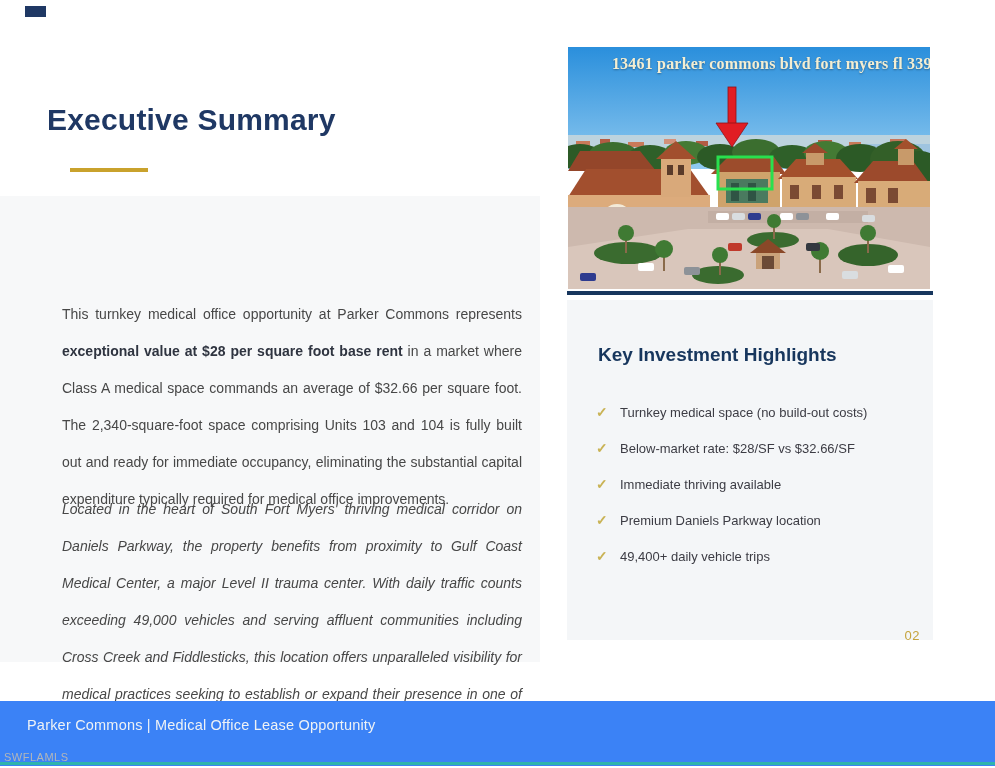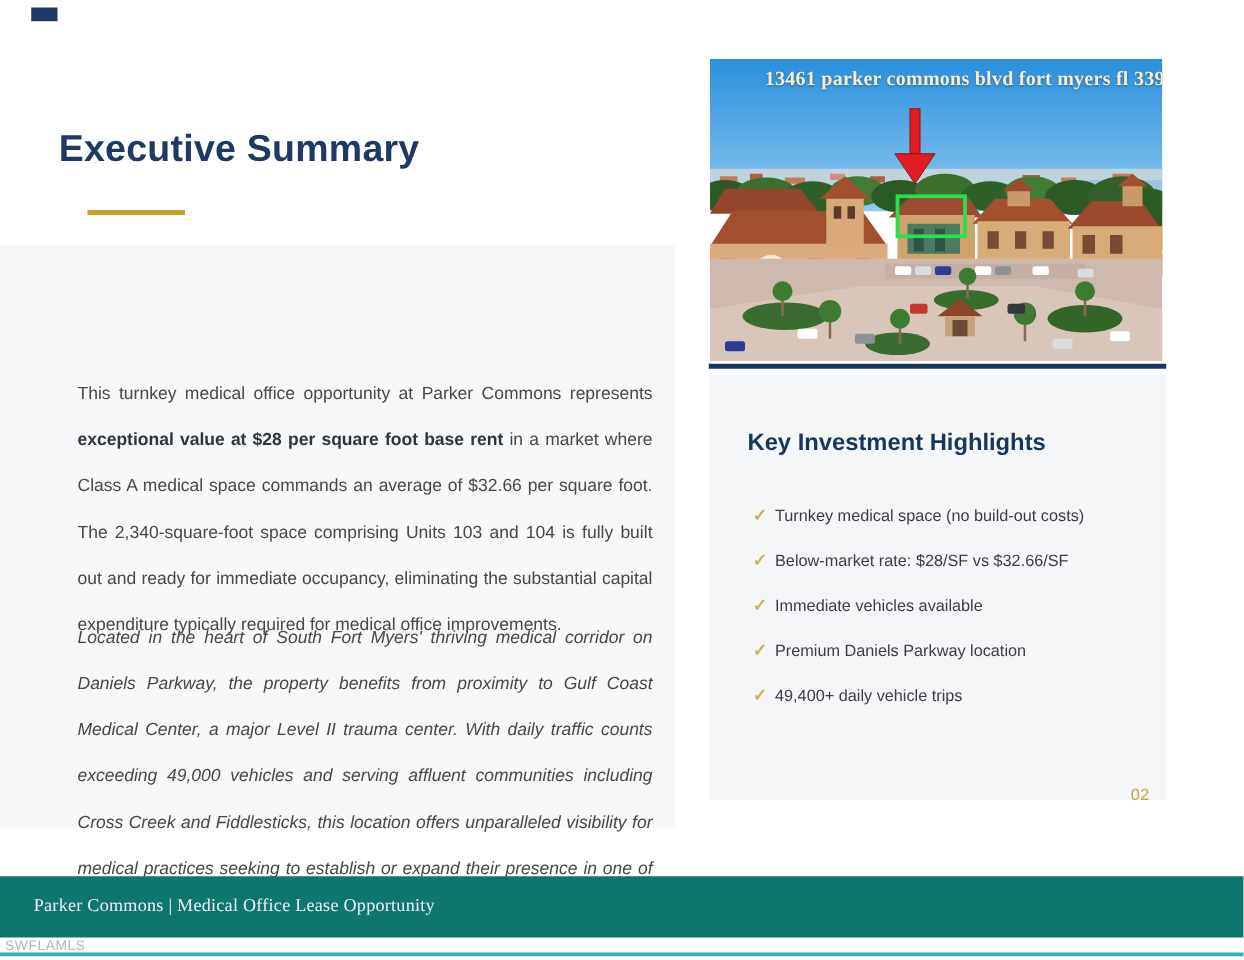--- a/index.html
+++ b/index.html
@@ -31,35 +31,35 @@
   
   .photo{position:absolute;left:568px;top:47px;width:362px;height:242px;overflow:hidden;}
   .photo svg{display:block;}
   .photo-caption{
     position:absolute;left:0;top:8px;width:100%;text-align:center;
     font-family:"Liberation Serif",serif;font-weight:700;font-size:16px;color:#f4eed2;
     text-shadow:0 1px 2px rgba(0,0,0,.35);letter-spacing:.2px;padding-left:31px;
   }
   .photo-divider{position:absolute;left:567px;top:291px;width:366px;height:4px;background:#17365d;}
   
-  .highlights-panel{position:absolute;left:567px;top:300px;width:366px;height:340px;background:#f4f6f8;text-align:center;}
+  .highlights-panel{position:absolute;left:567px;top:300px;width:366px;height:340px;background:#f4f6f8;}
   .highlights-heading{
     position:absolute;left:31px;top:44px;margin:0;
     font-size:19px;font-weight:700;color:#17365d;
   }
   .highlights-list{position:absolute;left:29px;top:105px;margin:0;padding:0;list-style:none;}
   .highlights-list li{display:flex;align-items:flex-start;margin-bottom:21px;font-size:13px;color:#3c3c44;}
   .check-icon{
     width:24px;flex:0 0 24px;color:#c9b355;font-weight:700;font-size:14px;line-height:15px;
   }
   .page-number{
     position:absolute;right:13px;bottom:-3px;font-size:13px;color:#c5a33c;letter-spacing:.5px;
   }
   
-  .footer-bar{position:absolute;left:0;top:701px;width:995px;height:49px;background:#0f766e;font-family:Liberation Serif, serif;}
+  .footer-bar{position:absolute;left:0;top:701px;width:995px;height:65px;background:#3b82f6;}
   .footer-text{
     position:absolute;left:27px;top:0;height:49px;line-height:49px;margin:0;
     font-size:14.5px;color:#eef2f6;letter-spacing:.2px;
   }
   .watermark{
     position:absolute;left:4px;top:751px;font-size:11px;color:#b2b6ba;letter-spacing:.5px;
   }
   .bottom-line{position:absolute;left:0;top:762px;width:995px;height:3px;background:#2fb4ac;}
 </style>
 </head>
@@ -221,21 +221,21 @@
       <li>
         <span class="check-icon">✓</span>
         <span>Turnkey medical space (no build-out costs)</span>
       </li>
       <li>
         <span class="check-icon">✓</span>
         <span>Below-market rate: $28/SF vs $32.66/SF</span>
       </li>
       <li>
         <span class="check-icon">✓</span>
-        <span>Immediate vehicles available</span>
+        <span>Immediate thriving available</span>
       </li>
       <li>
         <span class="check-icon">✓</span>
         <span>Premium Daniels Parkway location</span>
       </li>
       <li>
         <span class="check-icon">✓</span>
         <span>49,400+ daily vehicle trips</span>
       </li>
     </ul>

